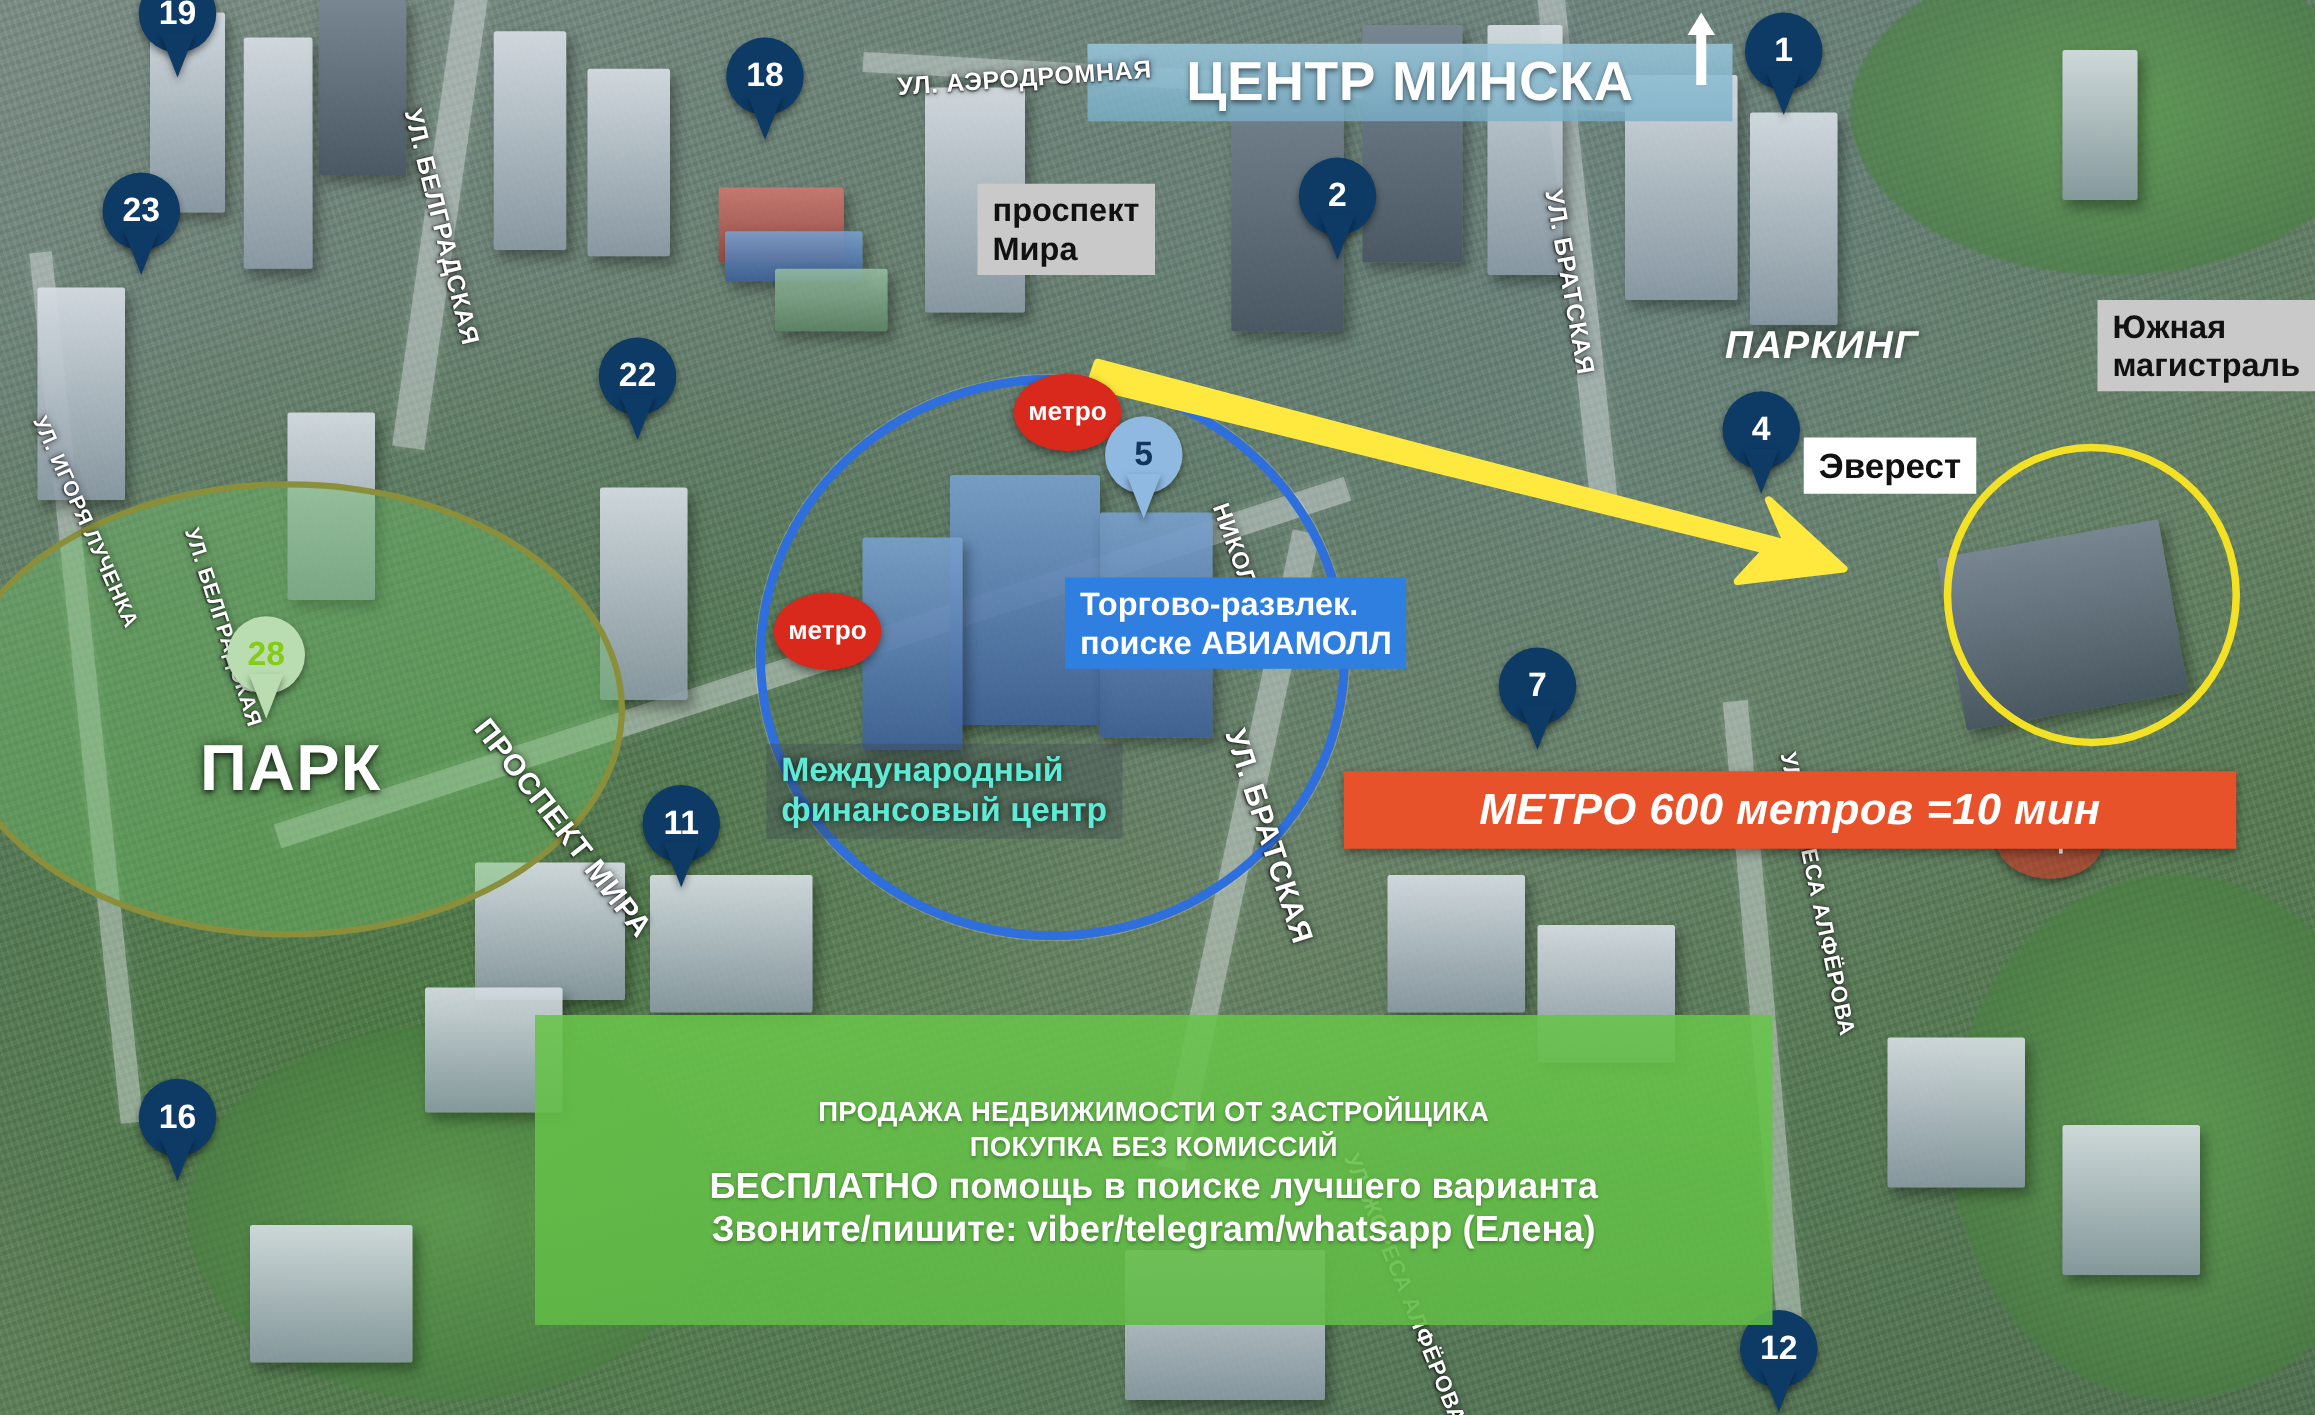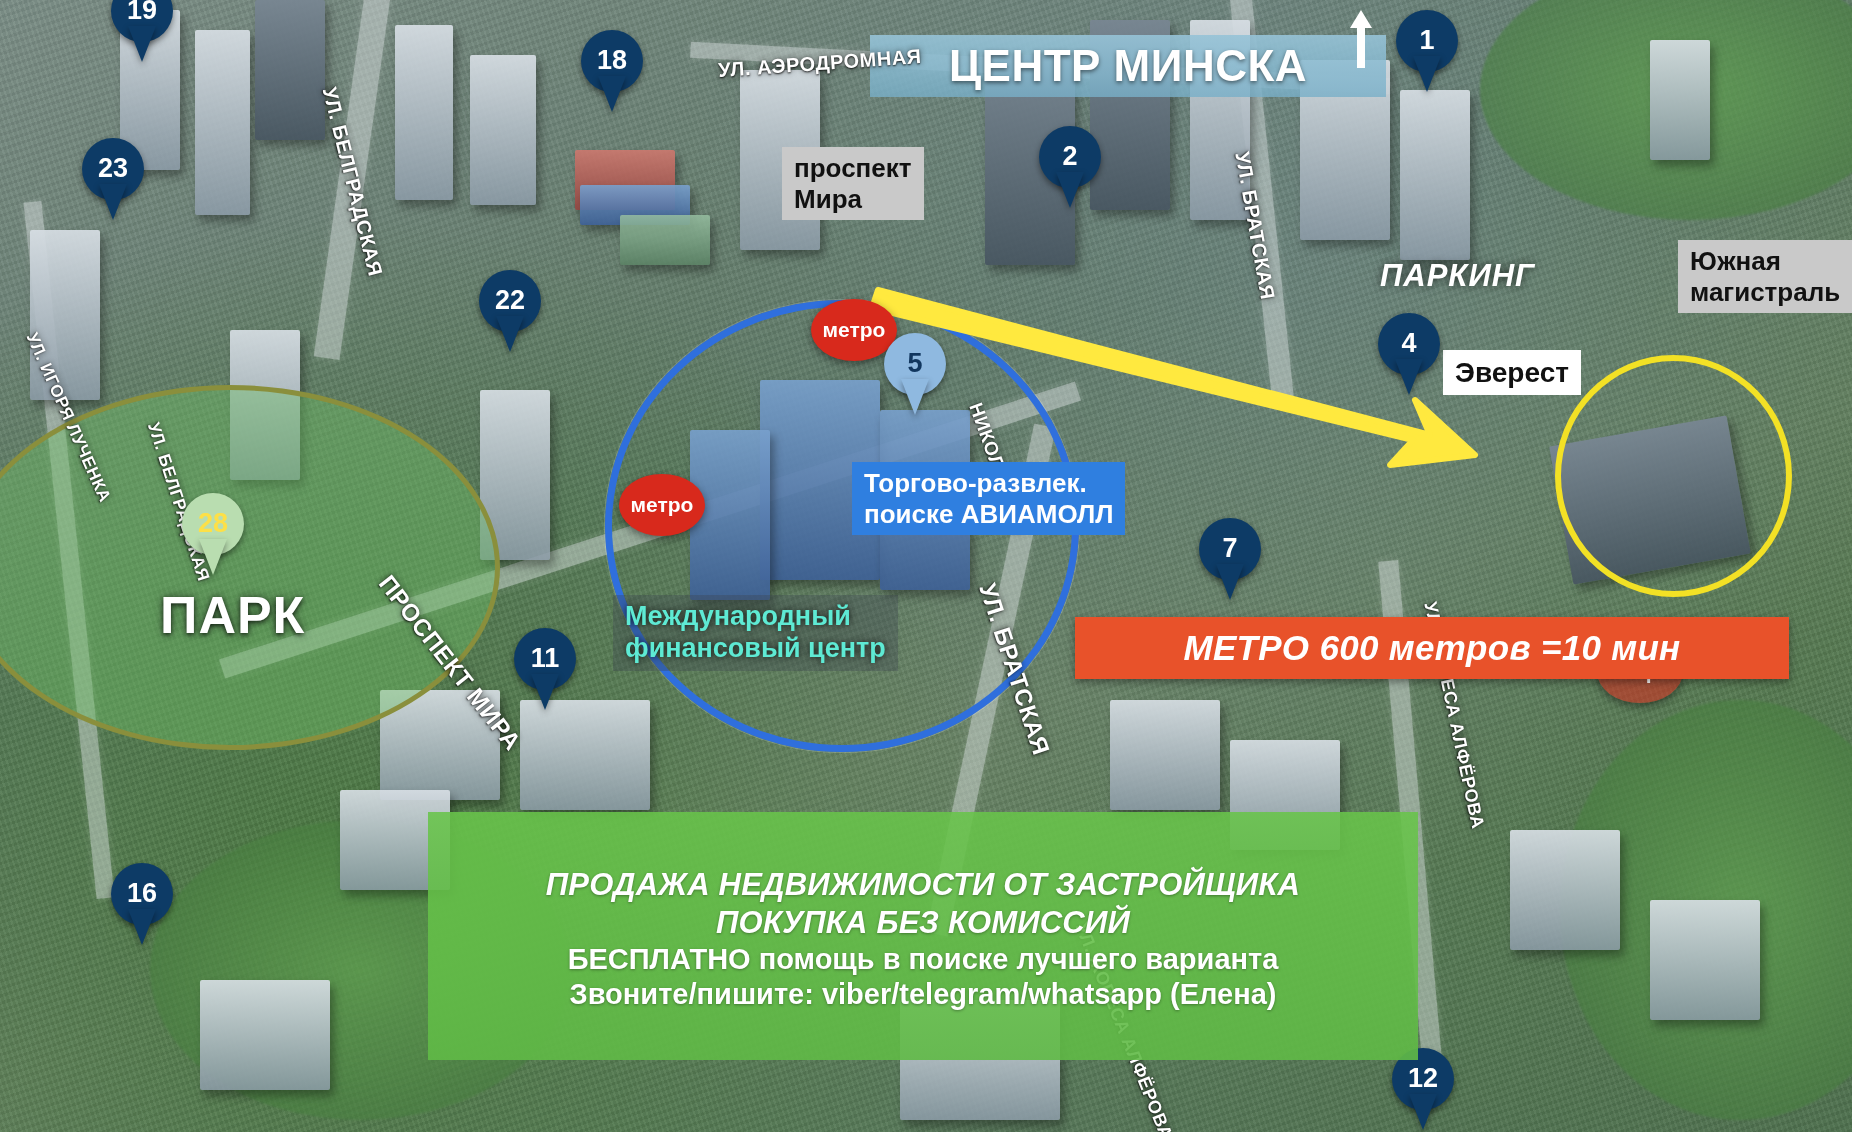--- a/index.html
+++ b/index.html
@@ -102,21 +102,21 @@
     display: flex; align-items: center; justify-content: center;
     color: #fff;
     font-size: 27px;
     font-weight: bold;
   }
   .pin.lite .body { background: #8fb9e0; }
   .pin.lite .tail { border-top-color: #8fb9e0; }
   .pin.lite .num { color: #11365e; }
   .pin.park .body { background: #b9ddb0; }
   .pin.park .tail { border-top-color: #b9ddb0; }
-  .pin.park .num { color: #fde047; }
+  .pin.park .num { color: #84cc16; }
 
   
   .metro {
     position: absolute;
     width: 86px; height: 62px;
     border-radius: 50%;
     background: #d8291c;
     color: #fff;
     display: flex; align-items: center; justify-content: center;
     font-size: 21px;
@@ -225,21 +225,21 @@
     box-sizing: border-box;
   }
   .promo div {
     color: #fff;
     font-weight: bold;
     font-size: 29px;
     text-align: center;
     text-shadow: 0 1px 3px rgba(0,0,0,.35);
     white-space: nowrap;
   }
-  .promo .l1, .promo .l2 { font-size: 31px; letter-spacing: .2px; font-style: italic; }
+  .promo .l1, .promo .l2 { font-size: 22px; letter-spacing: .2px; }
 
   
   .park-label {
     position: absolute;
     left: 160px; top: 585px;
     color: #fff;
     font-size: 52px;
     font-weight: bold;
     letter-spacing: 1px;
     text-shadow: 0 0 10px rgba(0,0,0,.5), 0 2px 4px rgba(0,0,0,.6);

